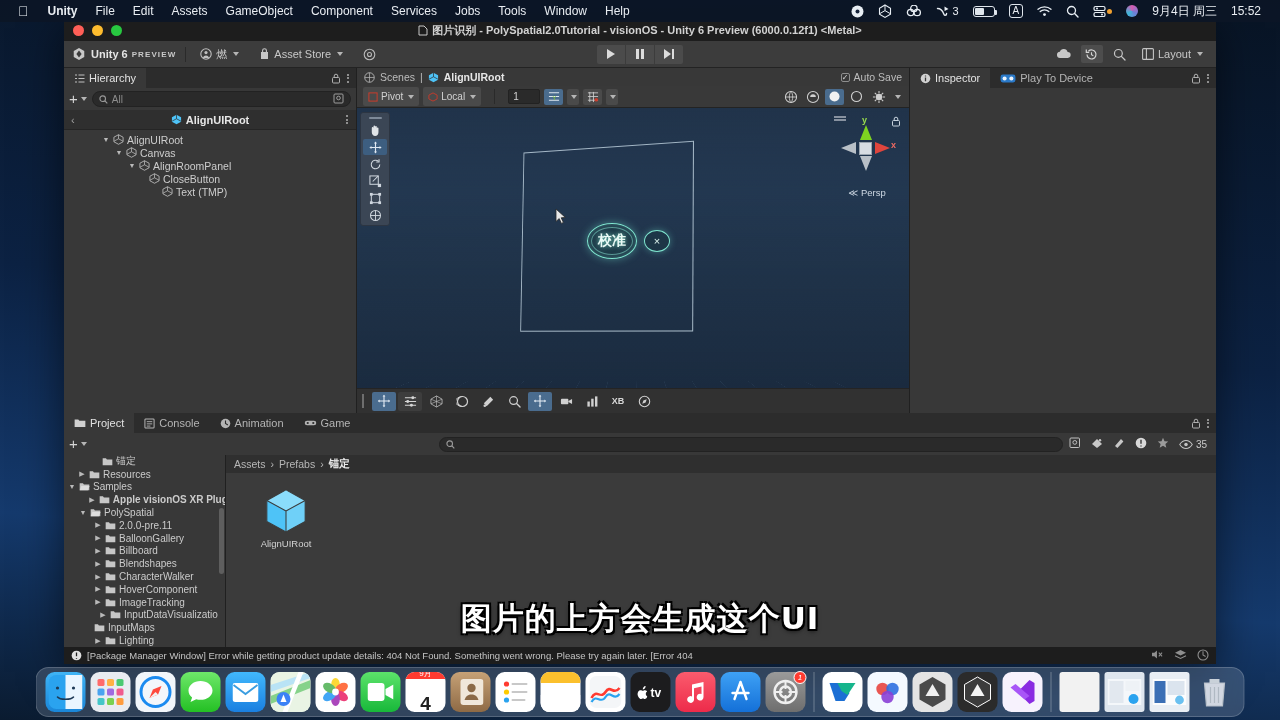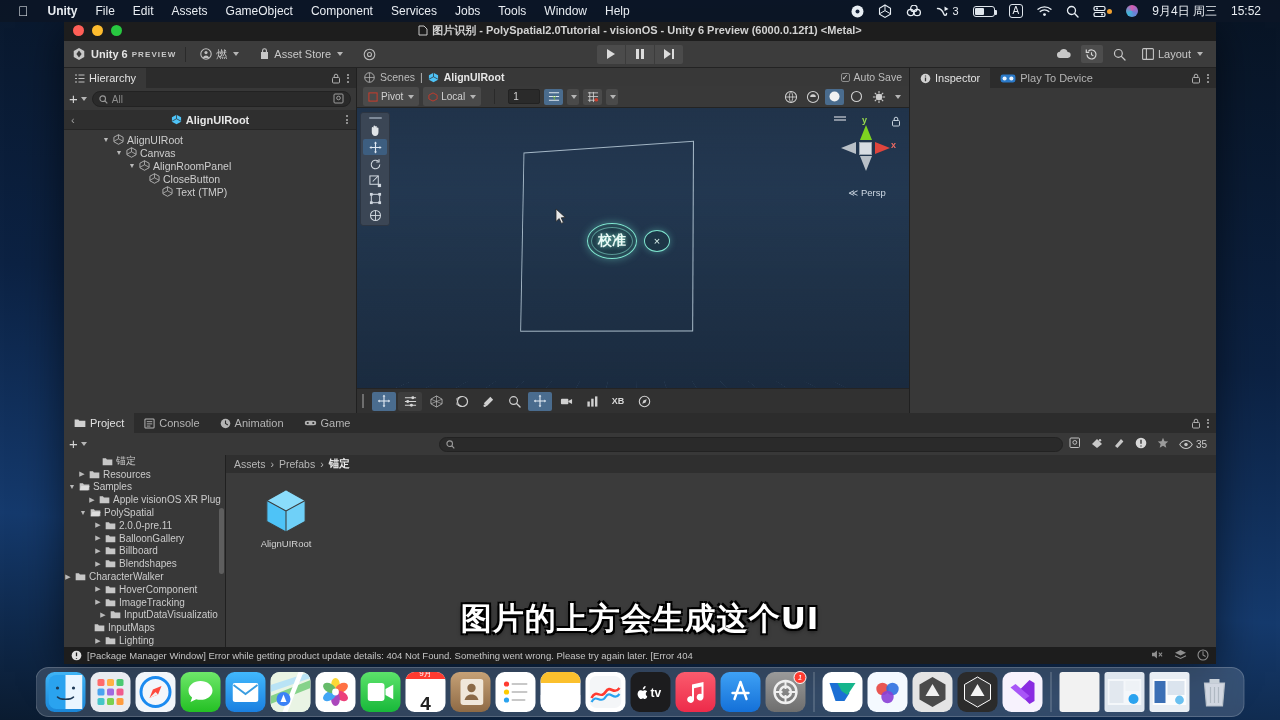--- a/index.html
+++ b/index.html
@@ -914,21 +914,21 @@
               <span>Resources</span>
             </div>
             <div class="prow" style="padding-left:4px;">
               <span class="arrow">▼</span>
               <svg class="folder-ico" width="11" height="9" viewBox="0 0 13 11">
                   <path d="M.6 1.6h4l1.2 1.4h6.6v7H.6z" fill="#c7c7c7"></path>
                   <path d="M.6 10.2 2.6 5h10l-2 5.2z" fill="#dedede"></path>
                 </svg>
               <span>Samples</span>
             </div>
-            <div class="prow" style="padding-left:24px;">
+            <div class="prow" style="padding-left:24px;font-weight:bold;">
               <span class="arrow">▶</span>
               <svg class="folder-ico" width="11" height="9" viewBox="0 0 13 11">
                   <path d="M.6 1.6h4l1.2 1.4h6.6v7H.6z" fill="#c7c7c7"></path>
                 </svg>
               <span style="overflow:hidden;white-space:nowrap;">Apple visionOS XR Plug</span>
             </div>
             <div class="prow" style="padding-left:15px;">
               <span class="arrow">▼</span>
               <svg class="folder-ico" width="11" height="9" viewBox="0 0 13 11">
                   <path d="M.6 1.6h4l1.2 1.4h6.6v7H.6z" fill="#c7c7c7"></path>
@@ -957,21 +957,21 @@
                 </svg>
               <span>Billboard</span>
             </div>
             <div class="prow" style="padding-left:30px;">
               <span class="arrow">▶</span>
               <svg class="folder-ico" width="11" height="9" viewBox="0 0 13 11">
                   <path d="M.6 1.6h4l1.2 1.4h6.6v7H.6z" fill="#c7c7c7"></path>
                 </svg>
               <span>Blendshapes</span>
             </div>
-            <div class="prow" style="">
+            <div class="prow" style="padding-left:30px;">
               <span class="arrow">▶</span>
               <svg class="folder-ico" width="11" height="9" viewBox="0 0 13 11">
                   <path d="M.6 1.6h4l1.2 1.4h6.6v7H.6z" fill="#c7c7c7"></path>
                 </svg>
               <span>CharacterWalker</span>
             </div>
             <div class="prow" style="padding-left:30px;">
               <span class="arrow">▶</span>
               <svg class="folder-ico" width="11" height="9" viewBox="0 0 13 11">
                   <path d="M.6 1.6h4l1.2 1.4h6.6v7H.6z" fill="#c7c7c7"></path>

